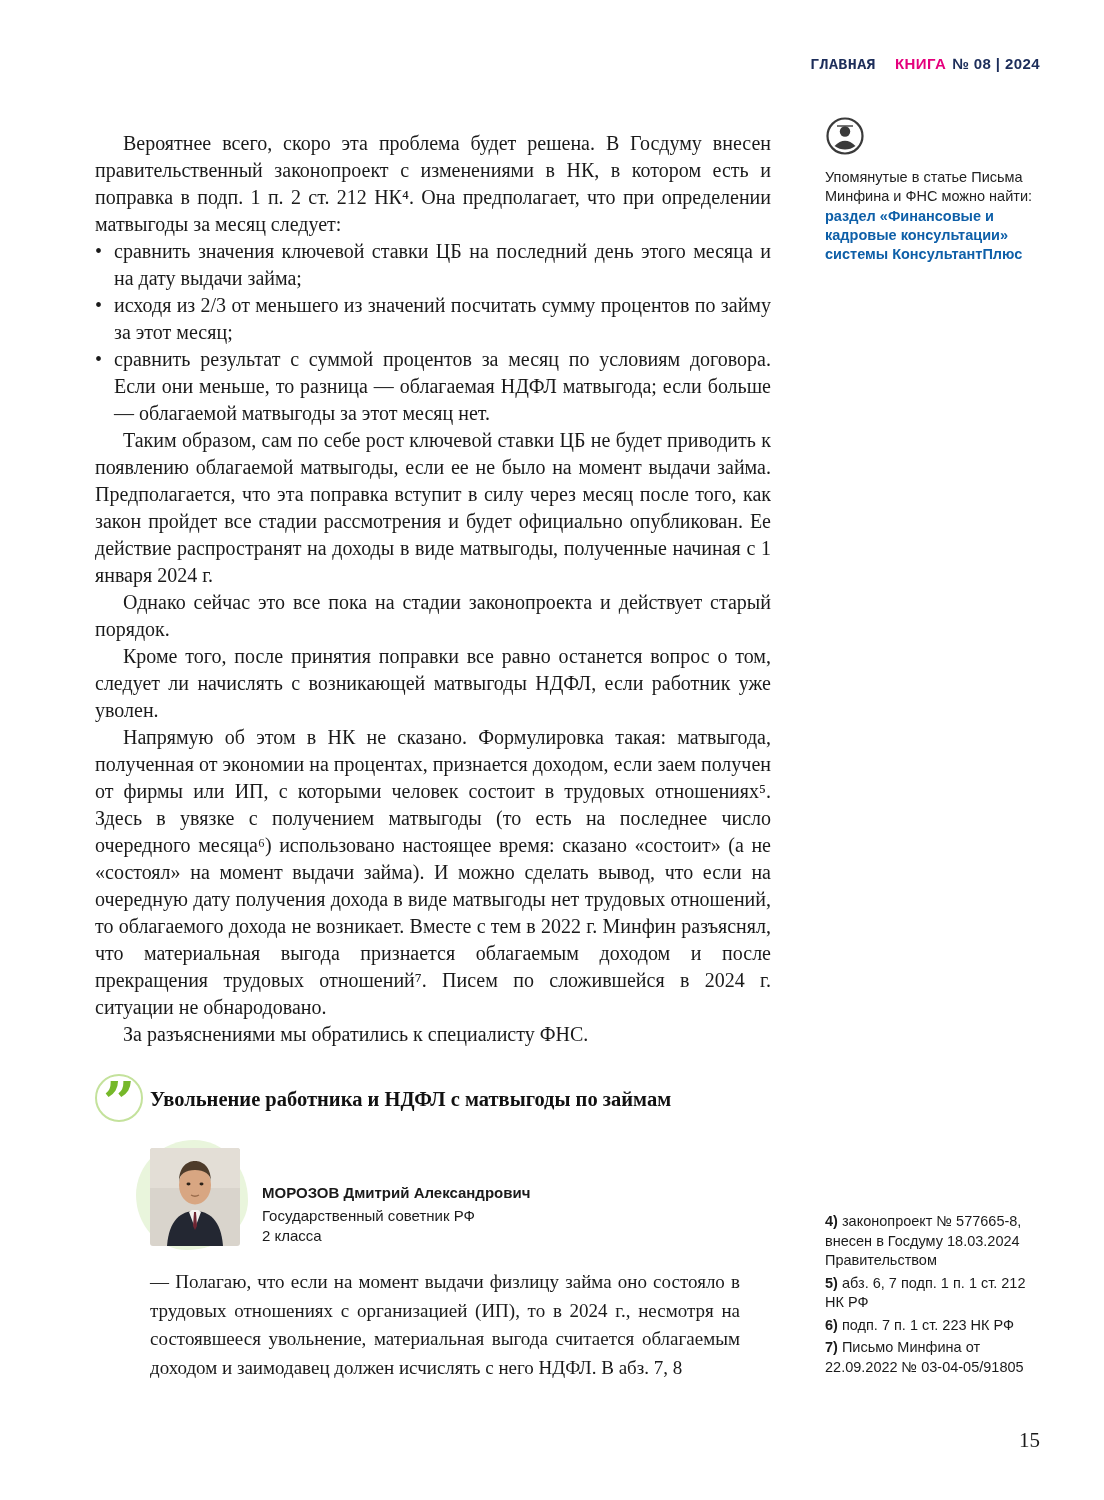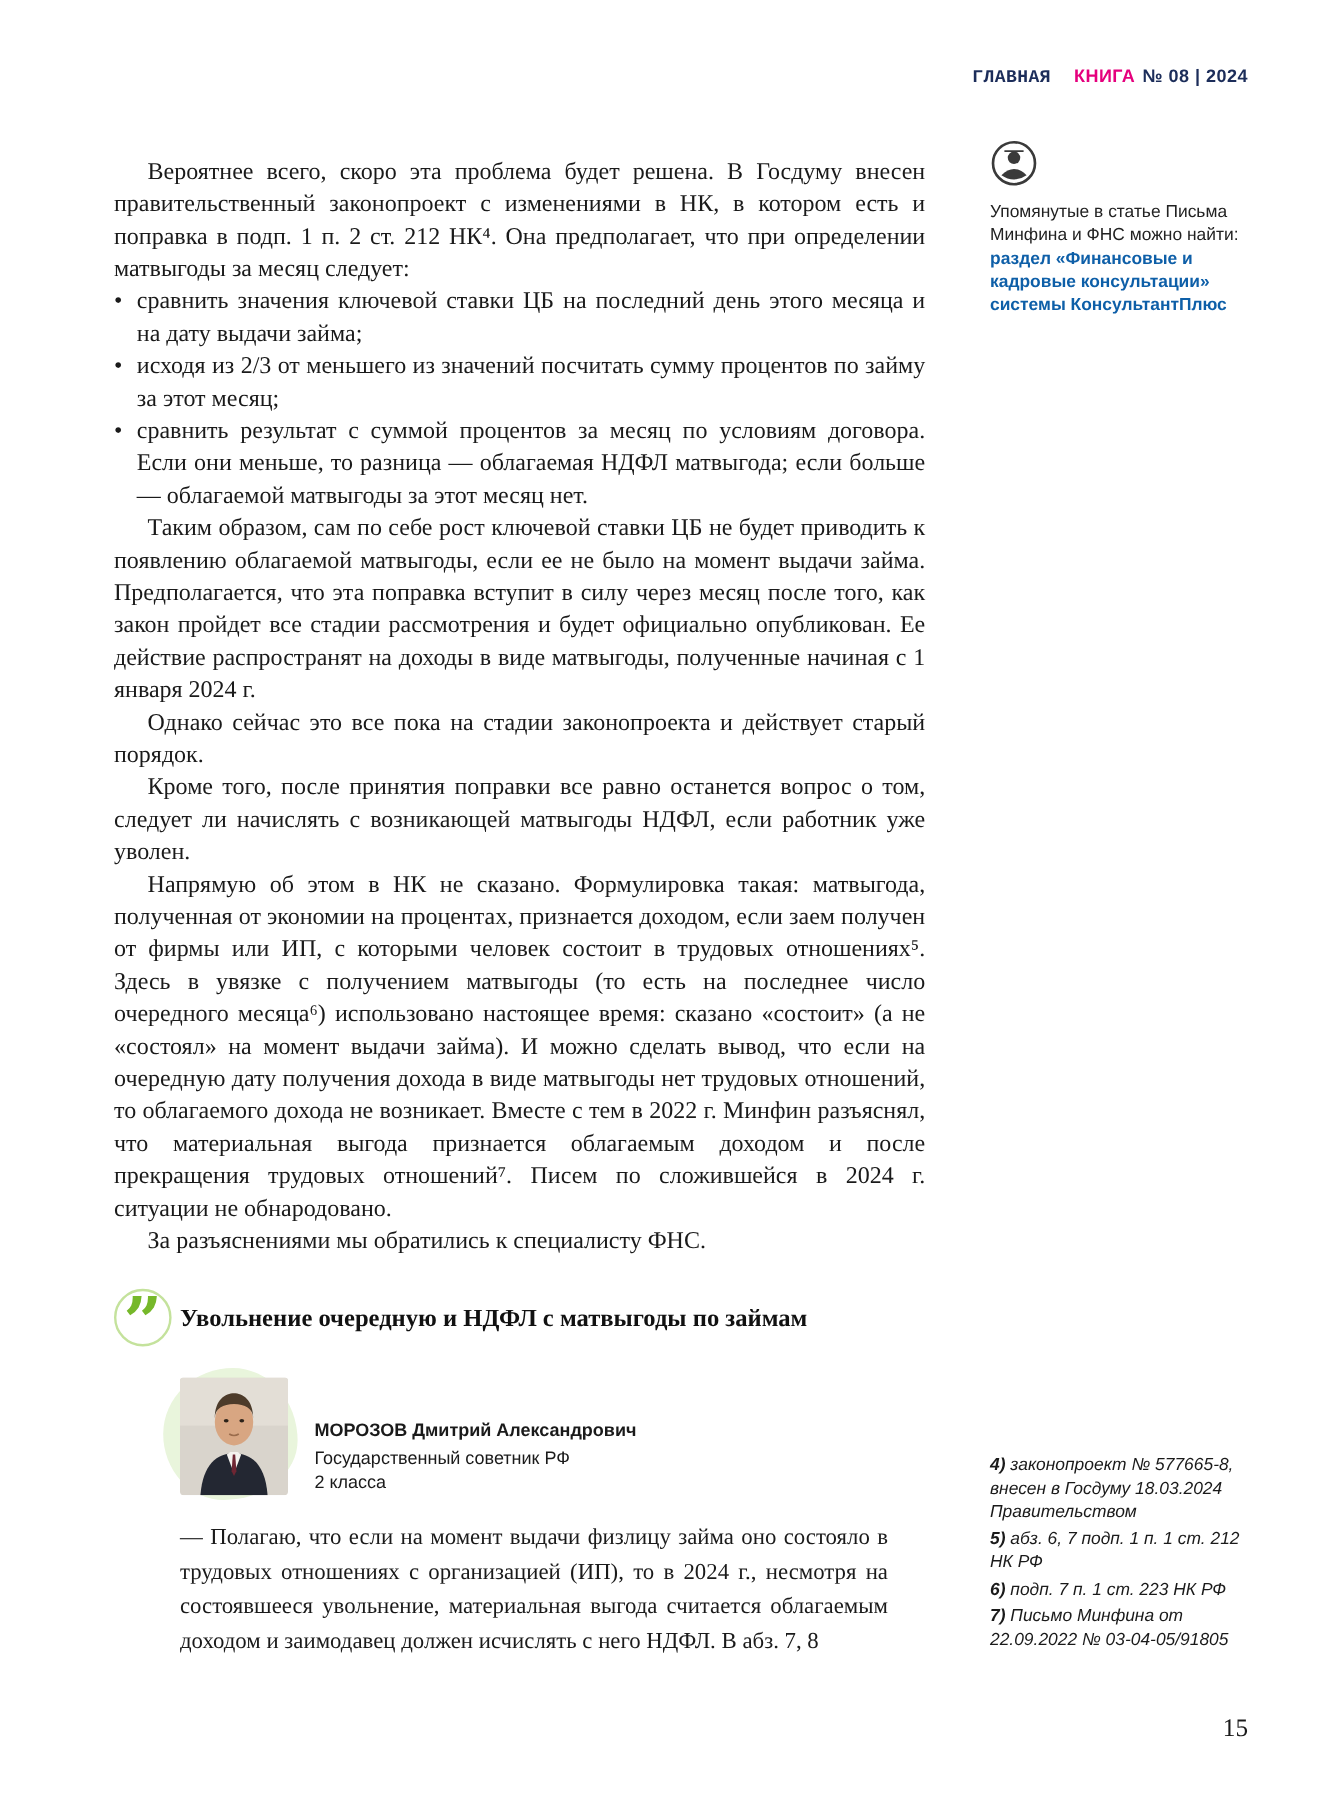--- a/index.html
+++ b/index.html
@@ -77,21 +77,21 @@
     margin:22px 30px 0 55px;width:590px;
     font-size:19px;line-height:28.5px;text-align:justify;
   }
 
   
   .footnotes{
     position:absolute;left:825px;top:1212px;width:222px;
     font-family:"Liberation Sans","DejaVu Sans",sans-serif;
     font-size:14.5px;line-height:19.5px;color:#1a1a1a;
   }
-  .footnote{margin:0 0 3px;font-style:italic;}
+  .footnote{margin:0 0 3px;}
   .footnote b{font-weight:bold;}
 
   
   .page-num{
     position:absolute;top:1428px;right:64px;
     font-size:21px;color:#1a1a1a;
   }
 </style>
 </head>
 <body>
@@ -135,21 +135,21 @@
     <p class="para indent">Однако сейчас это все пока на стадии законопроекта и действует старый порядок.</p>
     <p class="para indent">Кроме того, после принятия поправки все равно останется вопрос о том, следует ли начислять с возникающей матвыгоды НДФЛ, если работник уже уволен.</p>
     <p class="para indent">Напрямую об этом в НК не сказано. Формулировка такая: матвыгода, полученная от экономии на процентах, признается доходом, если заем получен от фирмы или ИП, с которыми человек состоит в трудовых отношениях⁵. Здесь в увязке с получением матвыгоды (то есть на последнее число очередного месяца⁶) использовано настоящее время: сказано «состоит» (а не «состоял» на момент выдачи займа). И можно сделать вывод, что если на очередную дату получения дохода в виде матвыгоды нет трудовых отношений, то облагаемого дохода не возникает. Вместе с тем в 2022 г. Минфин разъяснял, что материальная выгода признается облагаемым доходом и после прекращения трудовых отношений⁷. Писем по сложившейся в 2024 г. ситуации не обнародовано.</p>
     <p class="para indent">За разъяснениями мы обратились к специалисту ФНС.</p>
 
     <section class="interview">
       <div class="interview-head">
         <div class="quote-badge">
           <span>”</span>
         </div>
-        <h2 class="interview-heading">Увольнение очередную и НДФЛ с матвыгоды по займам</h2>
+        <h2 class="interview-heading">Увольнение работника и НДФЛ с матвыгоды по займам</h2>
       </div>
 
       <div class="expert-row">
         <div class="photo-wrap">
           <div class="photo-blob"></div>
           <svg class="photo-svg" width="90" height="98" viewBox="0 0 90 98">
             <rect x="0" y="0" width="90" height="98" fill="#d9d4cc"></rect>
             <rect x="0" y="0" width="90" height="40" fill="#e3ded6"></rect>
             <path d="M17,98 C19,72 31,63 45,63 C59,63 71,72 73,98 Z" fill="#232732"></path>
             <path d="M39,64 L45,80 L51,64 L48,62 L42,62 Z" fill="#f4f2ee"></path>

